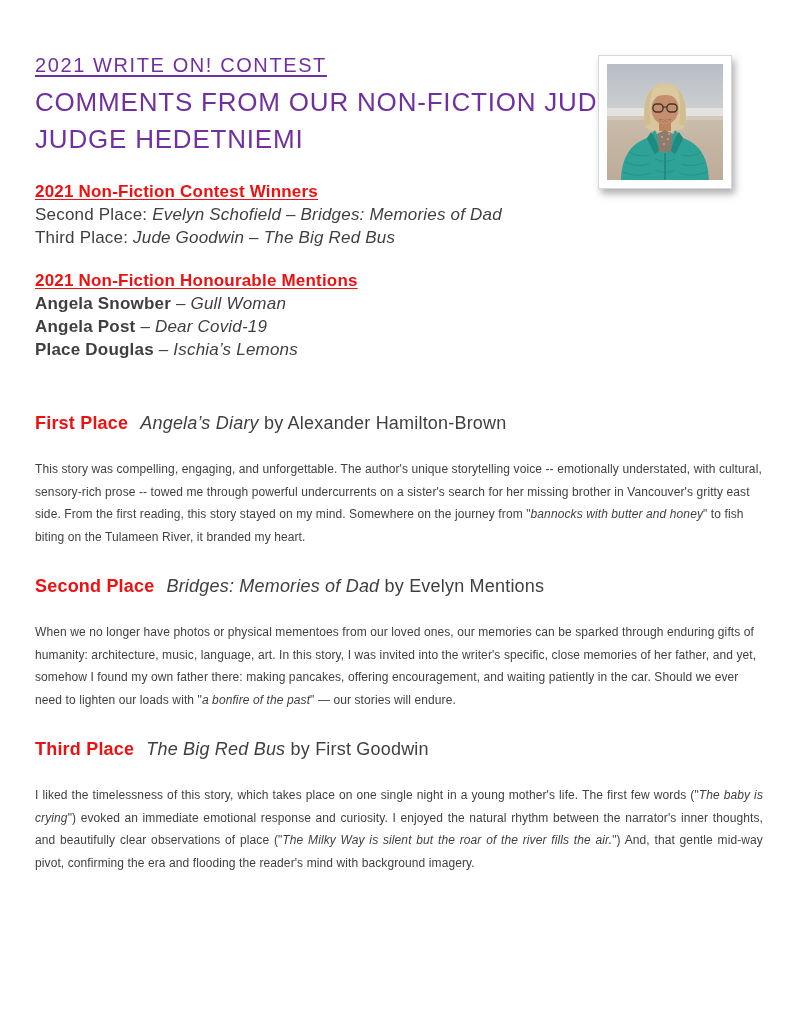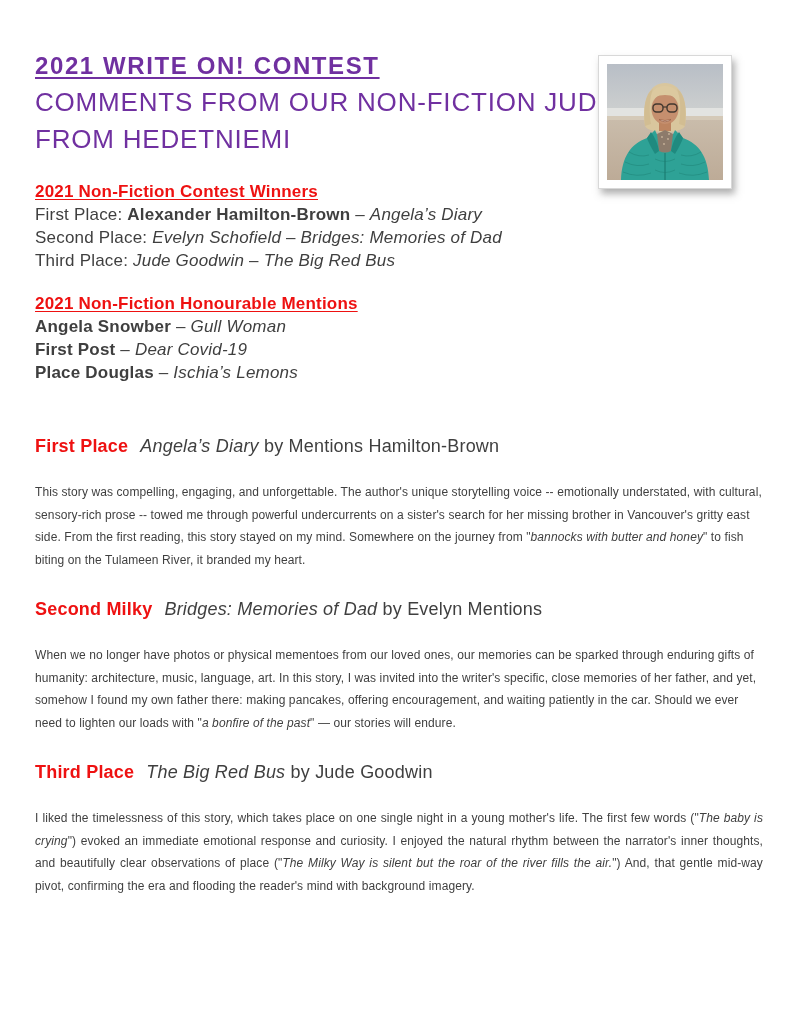--- a/index.html
+++ b/index.html
@@ -5,21 +5,21 @@
   * { margin:0; padding:0; box-sizing:border-box; }
   html, body { background:#ffffff; }
   body {
     width:791px; height:1023px; position:relative; overflow:hidden;
     font-family:"Liberation Sans", sans-serif;
     color:var(--text-color, #3F3F3F);
   }
   .content { padding:53px 28px 0 35px; }
 
   .doc-header h1 {
-    color:var(--purple,#7030A0); font-size:24px; font-weight:700;
+    color:var(--purple,#7030A0); font-size:20px; font-weight:400;
     letter-spacing:1.6px; line-height:25px;
     text-decoration:underline; text-underline-offset:3px;
   }
   .doc-header h2 {
     color:var(--purple,#7030A0); font-size:26px; font-weight:400;
     letter-spacing:0.8px; line-height:25px;margin-top:12px;
   }
 
   .list-block { width:560px; }
   .winners-block { margin-top:28px; }
@@ -100,45 +100,44 @@
     </g>
     <line x1="58" y1="89" x2="58" y2="116" stroke="#1c7d72" stroke-width="1.2"></line>
   </svg>
 </figure>
 
 <div class="content">
 
   <header class="doc-header">
     <h1>2021 WRITE ON! CONTEST</h1>
     <h2>COMMENTS FROM OUR NON-FICTION JUDGE</h2>
-    <h2>FROM HEDETNIEMI</h2>
+    <h2>JUDGE HEDETNIEMI</h2>
   </header>
 
   <section class="list-block winners-block">
     <h3 class="red-heading">2021 Non-Fiction Contest Winners</h3>
-    <p class="list-line"><span class="keep">First Place: </span><span class="b">Alexander Hamilton-Brown</span><span class="keep"> – </span><em>Angela’s Diary</em></p>
     <p class="list-line"><span class="keep">Second Place: </span><span class="bi">Evelyn Schofield</span><span class="keep"> – </span><em>Bridges: Memories of Dad</em></p>
     <p class="list-line"><span class="keep">Third Place: </span><span class="bi">Jude Goodwin</span><span class="keep"> – </span><em>The Big Red Bus</em></p>
   </section>
 
   <section class="list-block mentions-block">
     <h3 class="red-heading">2021 Non-Fiction Honourable Mentions</h3>
     <p class="list-line"><span class="b">Angela Snowber</span><span class="keep"> – </span><em>Gull Woman</em></p>
-    <p class="list-line"><span class="b">First Post</span><span class="keep"> – </span><em>Dear Covid-19</em></p>
+    <p class="list-line"><span class="b">Angela Post</span><span class="keep"> – </span><em>Dear Covid-19</em></p>
     <p class="list-line"><span class="b">Place Douglas</span><span class="keep"> – </span><em>Ischia’s Lemons</em></p>
   </section>
 
   <section class="section first">
-    <h3 class="section-heading"><span class="place">First Place</span><em>Angela’s Diary</em><span class="keep"> by Mentions Hamilton-Brown</span></h3>
+    <h3 class="section-heading"><span class="place">First Place</span><em>Angela’s Diary</em><span class="keep"> by Alexander Hamilton-Brown</span></h3>
     <p class="body-para"><span>This story was compelling, engaging, and unforgettable. The author's unique storytelling voice -- emotionally understated, with cultural, sensory-rich prose -- towed me through powerful undercurrents on a sister's search for her missing brother in Vancouver's gritty east side. From the first reading, this story stayed on my mind. Somewhere on the journey from "</span><span class="italic">bannocks with butter and honey</span><span>" to fish biting on the Tulameen River, it branded my heart.</span></p>
   </section>
 
   <section class="section">
-    <h3 class="section-heading"><span class="place">Second Milky</span><em>Bridges: Memories of Dad</em><span class="keep"> by Evelyn Mentions</span></h3>
+    <h3 class="section-heading"><span class="place">Second Place</span><em>Bridges: Memories of Dad</em><span class="keep"> by Evelyn Mentions</span></h3>
     <p class="body-para"><span>When we no longer have photos or physical mementoes from our loved ones, our memories can be sparked through enduring gifts of humanity: architecture, music, language, art. In this story, I was invited into the writer's specific, close memories of her father, and yet, somehow I found my own father there: making pancakes, offering encouragement, and waiting patiently in the car. Should we ever need to lighten our loads with "</span><span class="italic">a bonfire of the past</span><span>" — our stories will endure.</span></p>
   </section>
 
   <section class="section">
-    <h3 class="section-heading"><span class="place">Third Place</span><em>The Big Red Bus</em><span class="keep"> by Jude Goodwin</span></h3>
+    <h3 class="section-heading"><span class="place">Third Place</span><em>The Big Red Bus</em><span class="keep"> by First Goodwin</span></h3>
     <p class="body-para justify"><span>I liked the timelessness of this story, which takes place on one single night in a young mother's life. The first few words ("</span><span class="italic">The baby is crying</span><span>") evoked an immediate emotional response and curiosity. I enjoyed the natural rhythm between the narrator's inner thoughts, and beautifully clear observations of place ("</span><span class="italic">The Milky Way is silent but the roar of the river fills the air.</span><span>") And, that gentle mid-way pivot, confirming the era and flooding the reader's mind with background imagery.</span></p>
   </section>
 
 </div>
 
 </body></html>

